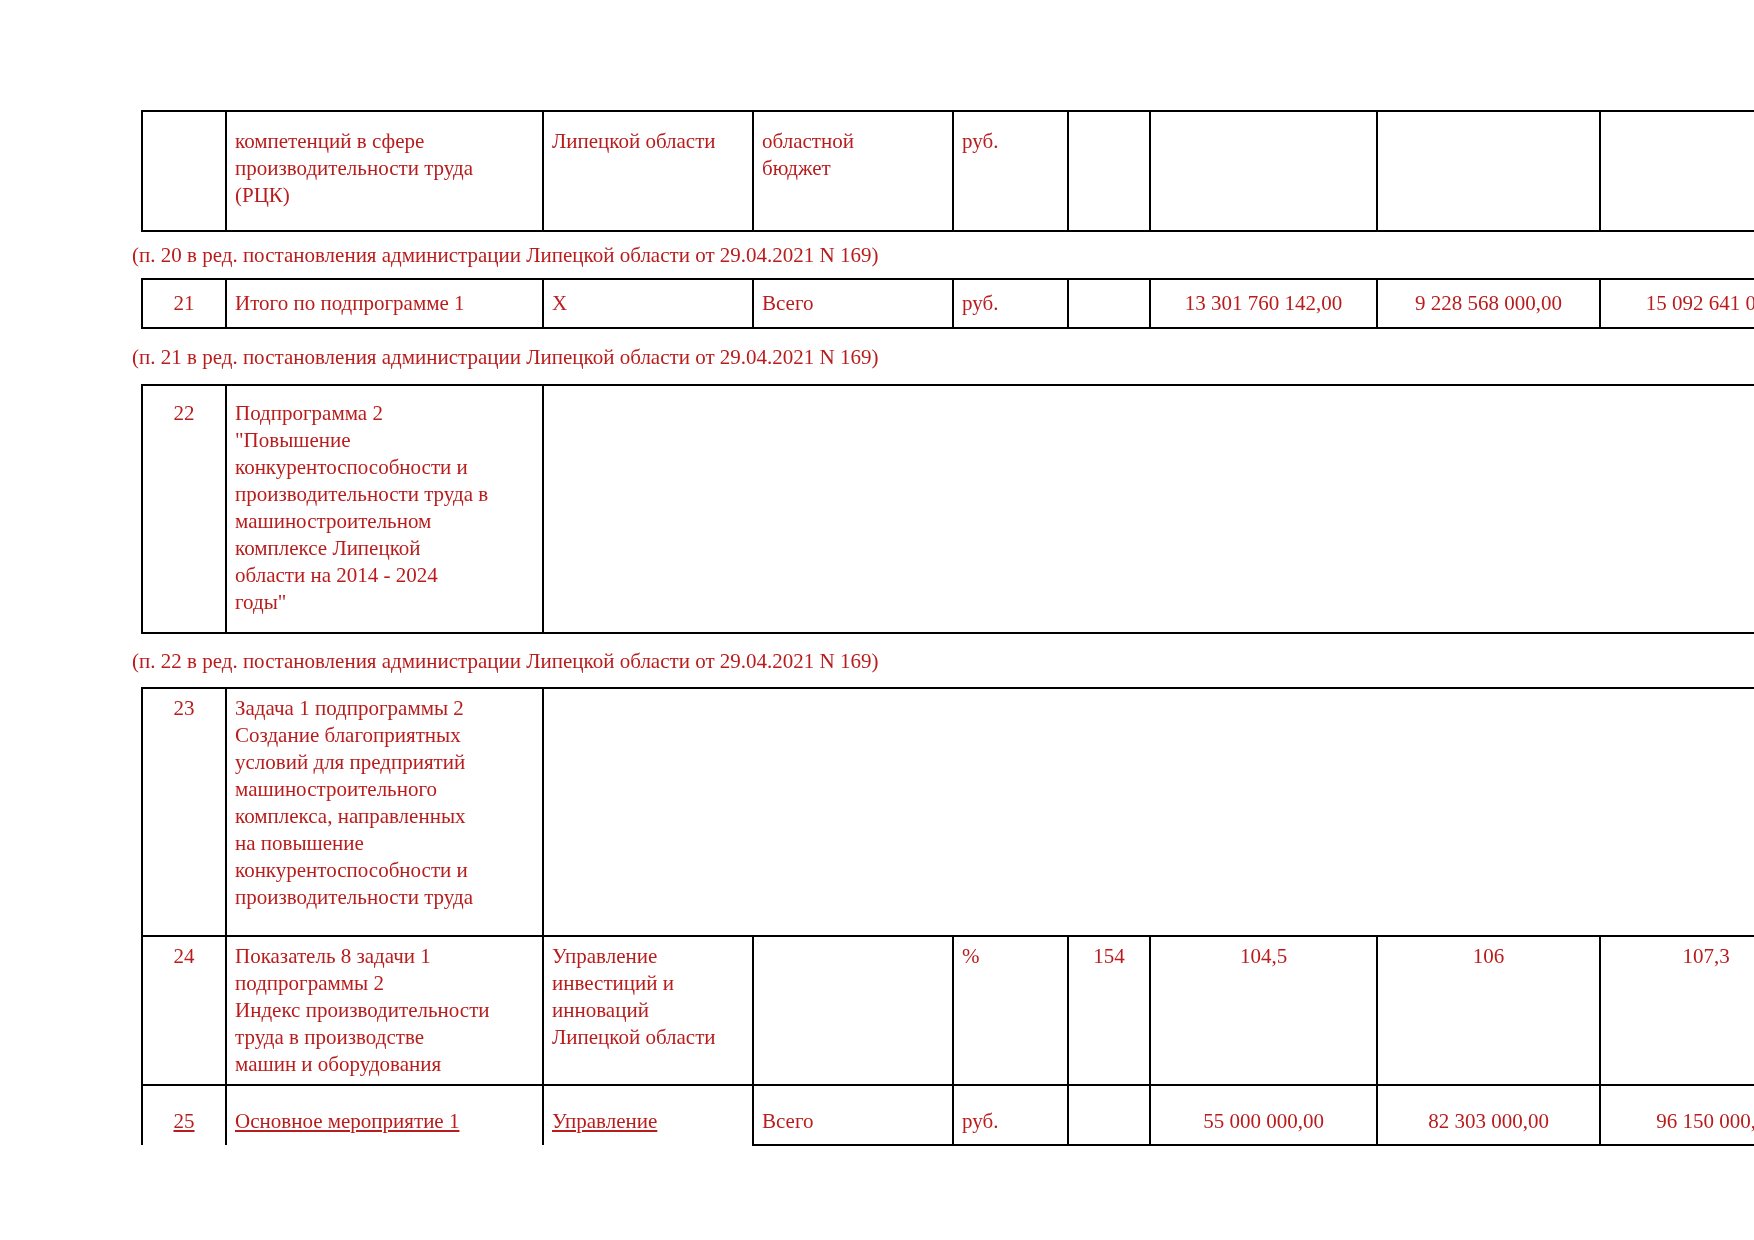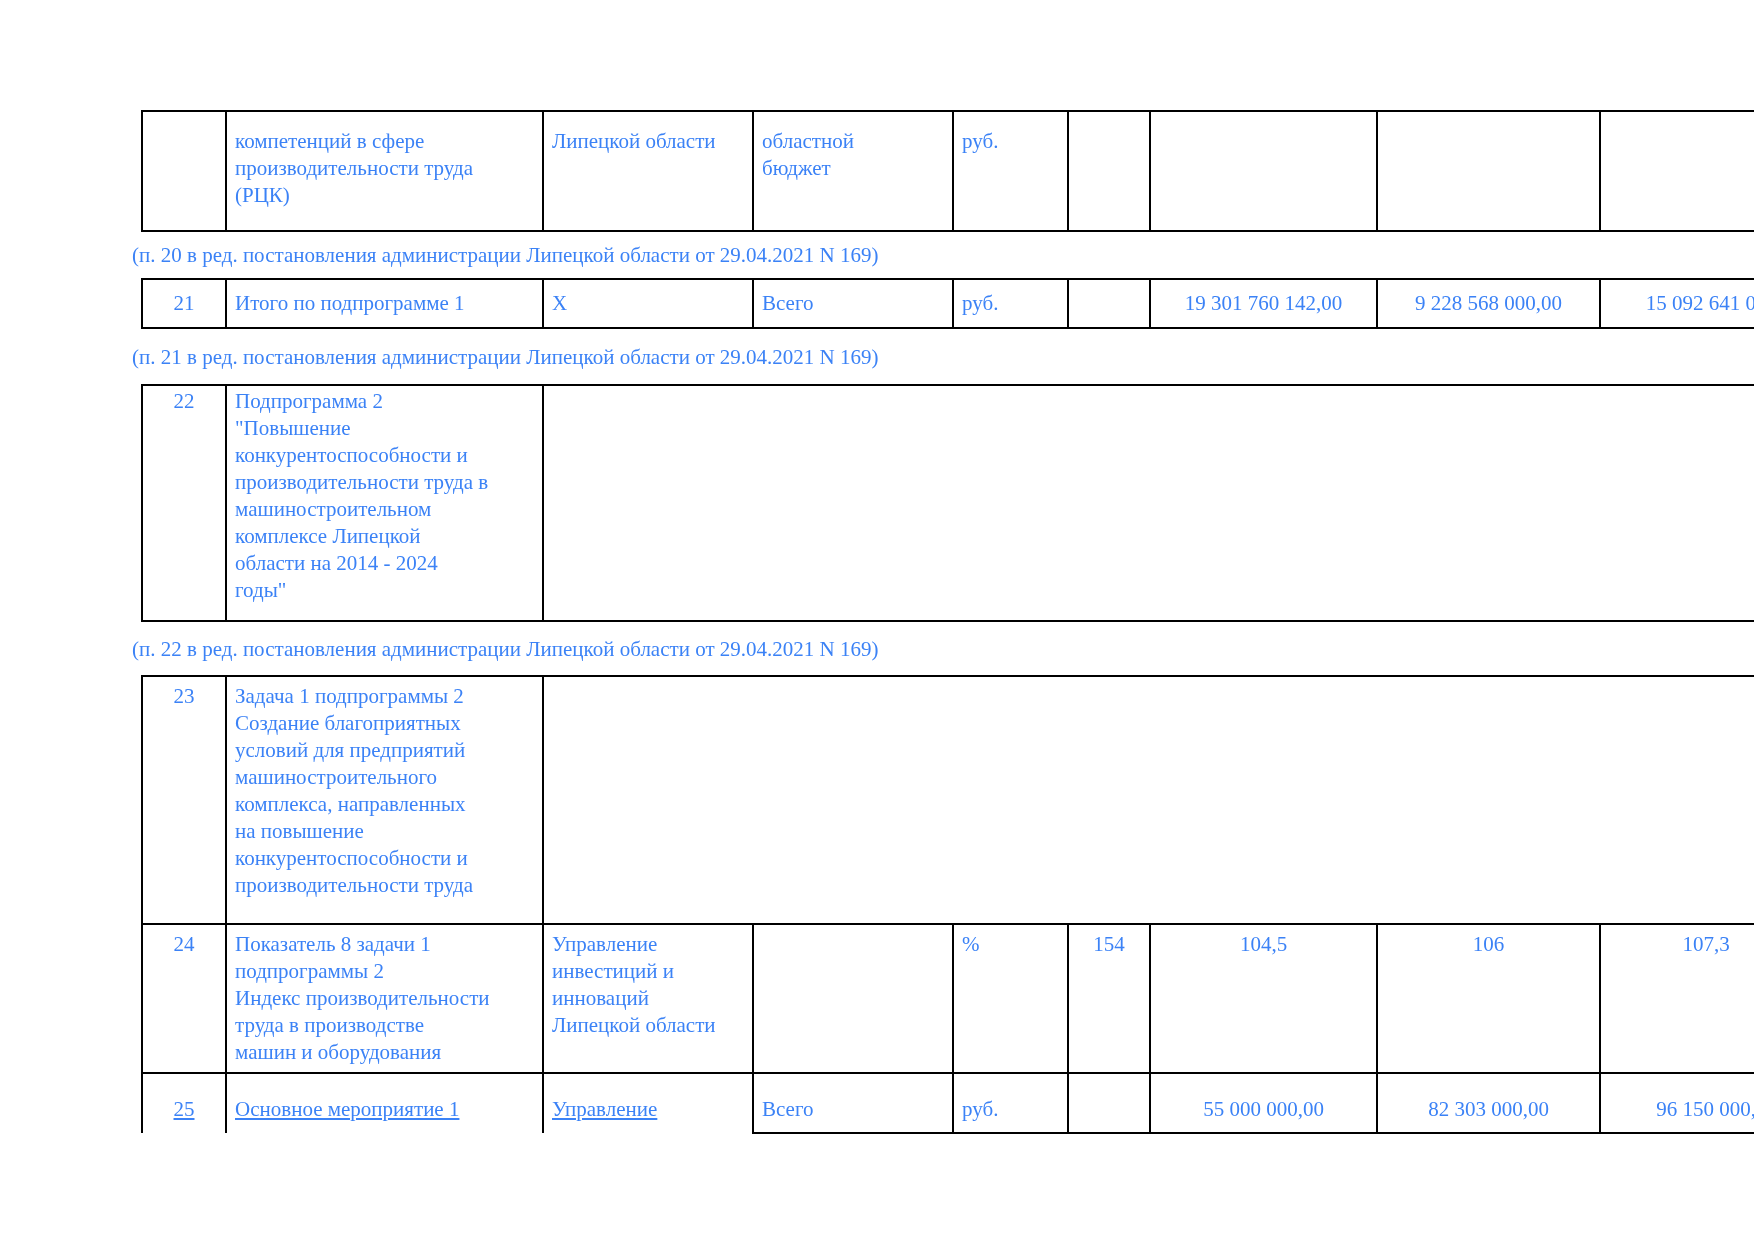--- a/index.html
+++ b/index.html
@@ -5,21 +5,21 @@
   html,body { margin:0; padding:0; background:#e8e8e8; }
   .page {
     position: relative;
     width: 1754px;
     height: 1240px;
     background: #ffffff;
     overflow: hidden;
     font-family: "Liberation Serif", "DejaVu Serif", serif;
     font-size: 21px;
     line-height: 27px;
-    color: #3b82f6;
+    color: #b91c1c;
   }
   .content {
     position: absolute;
     left: 132px;
     top: 110px;
     width: 1690px;
   }
   table.frag {
     border-collapse: collapse;
     table-layout: fixed;
@@ -40,21 +40,21 @@
   col.c5 { width: 115px; }
   col.c6 { width: 82px; }
   col.c7 { width: 227px; }
   col.c8 { width: 223px; }
   col.c9 { width: 212px; }
   td.rownum { text-align: center; }
   td.num { text-align: center; white-space: nowrap; padding-left: 2px; padding-right: 2px; }
   
   #frag20 td { height: 96px; padding-top: 16px; }
   #frag21 td { height: 27px; padding-top: 10px; padding-bottom: 10px; }
-  #frag22 td.tall { height: 226px; padding-top: 2px; border-radius: 24px; }
+  #frag22 td.tall { height: 226px; padding-top: 14px; border-radius: 24px; }
   #frag2225 td { }
   tr.r23 td { height: 234px; }
   tr.r24 td { height: 133px; padding-top: 6px; }
   tr.r25 td { height: 29px; padding-top: 22px; padding-bottom: 7px; }
   tr.r25 td.open-bottom { border-bottom: none; text-decoration: underline; }
   .note {
     margin: 10px 0 9px 0;
     white-space: nowrap;
   }
   .note.n21 { margin: 15px 0 13px 0; }
@@ -111,21 +111,21 @@
           <col class="c9">
       </colgroup>
       <tbody>
           <tr>
         <td class="rownum">21</td>
         <td>Итого по подпрограмме 1</td>
         <td>X</td>
         <td>Всего</td>
         <td>руб.</td>
         <td></td>
-        <td class="num">19 301 760 142,00</td>
+        <td class="num">13 301 760 142,00</td>
         <td class="num">9 228 568 000,00</td>
         <td class="num">15 092 641 00</td>
       </tr>
     </tbody>
       </table>
 
     <div class="note n21">(п. 21 в ред. постановления администрации Липецкой области от 29.04.2021 N 169)</div>
 
     <table class="frag" id="frag22">
       <colgroup>

